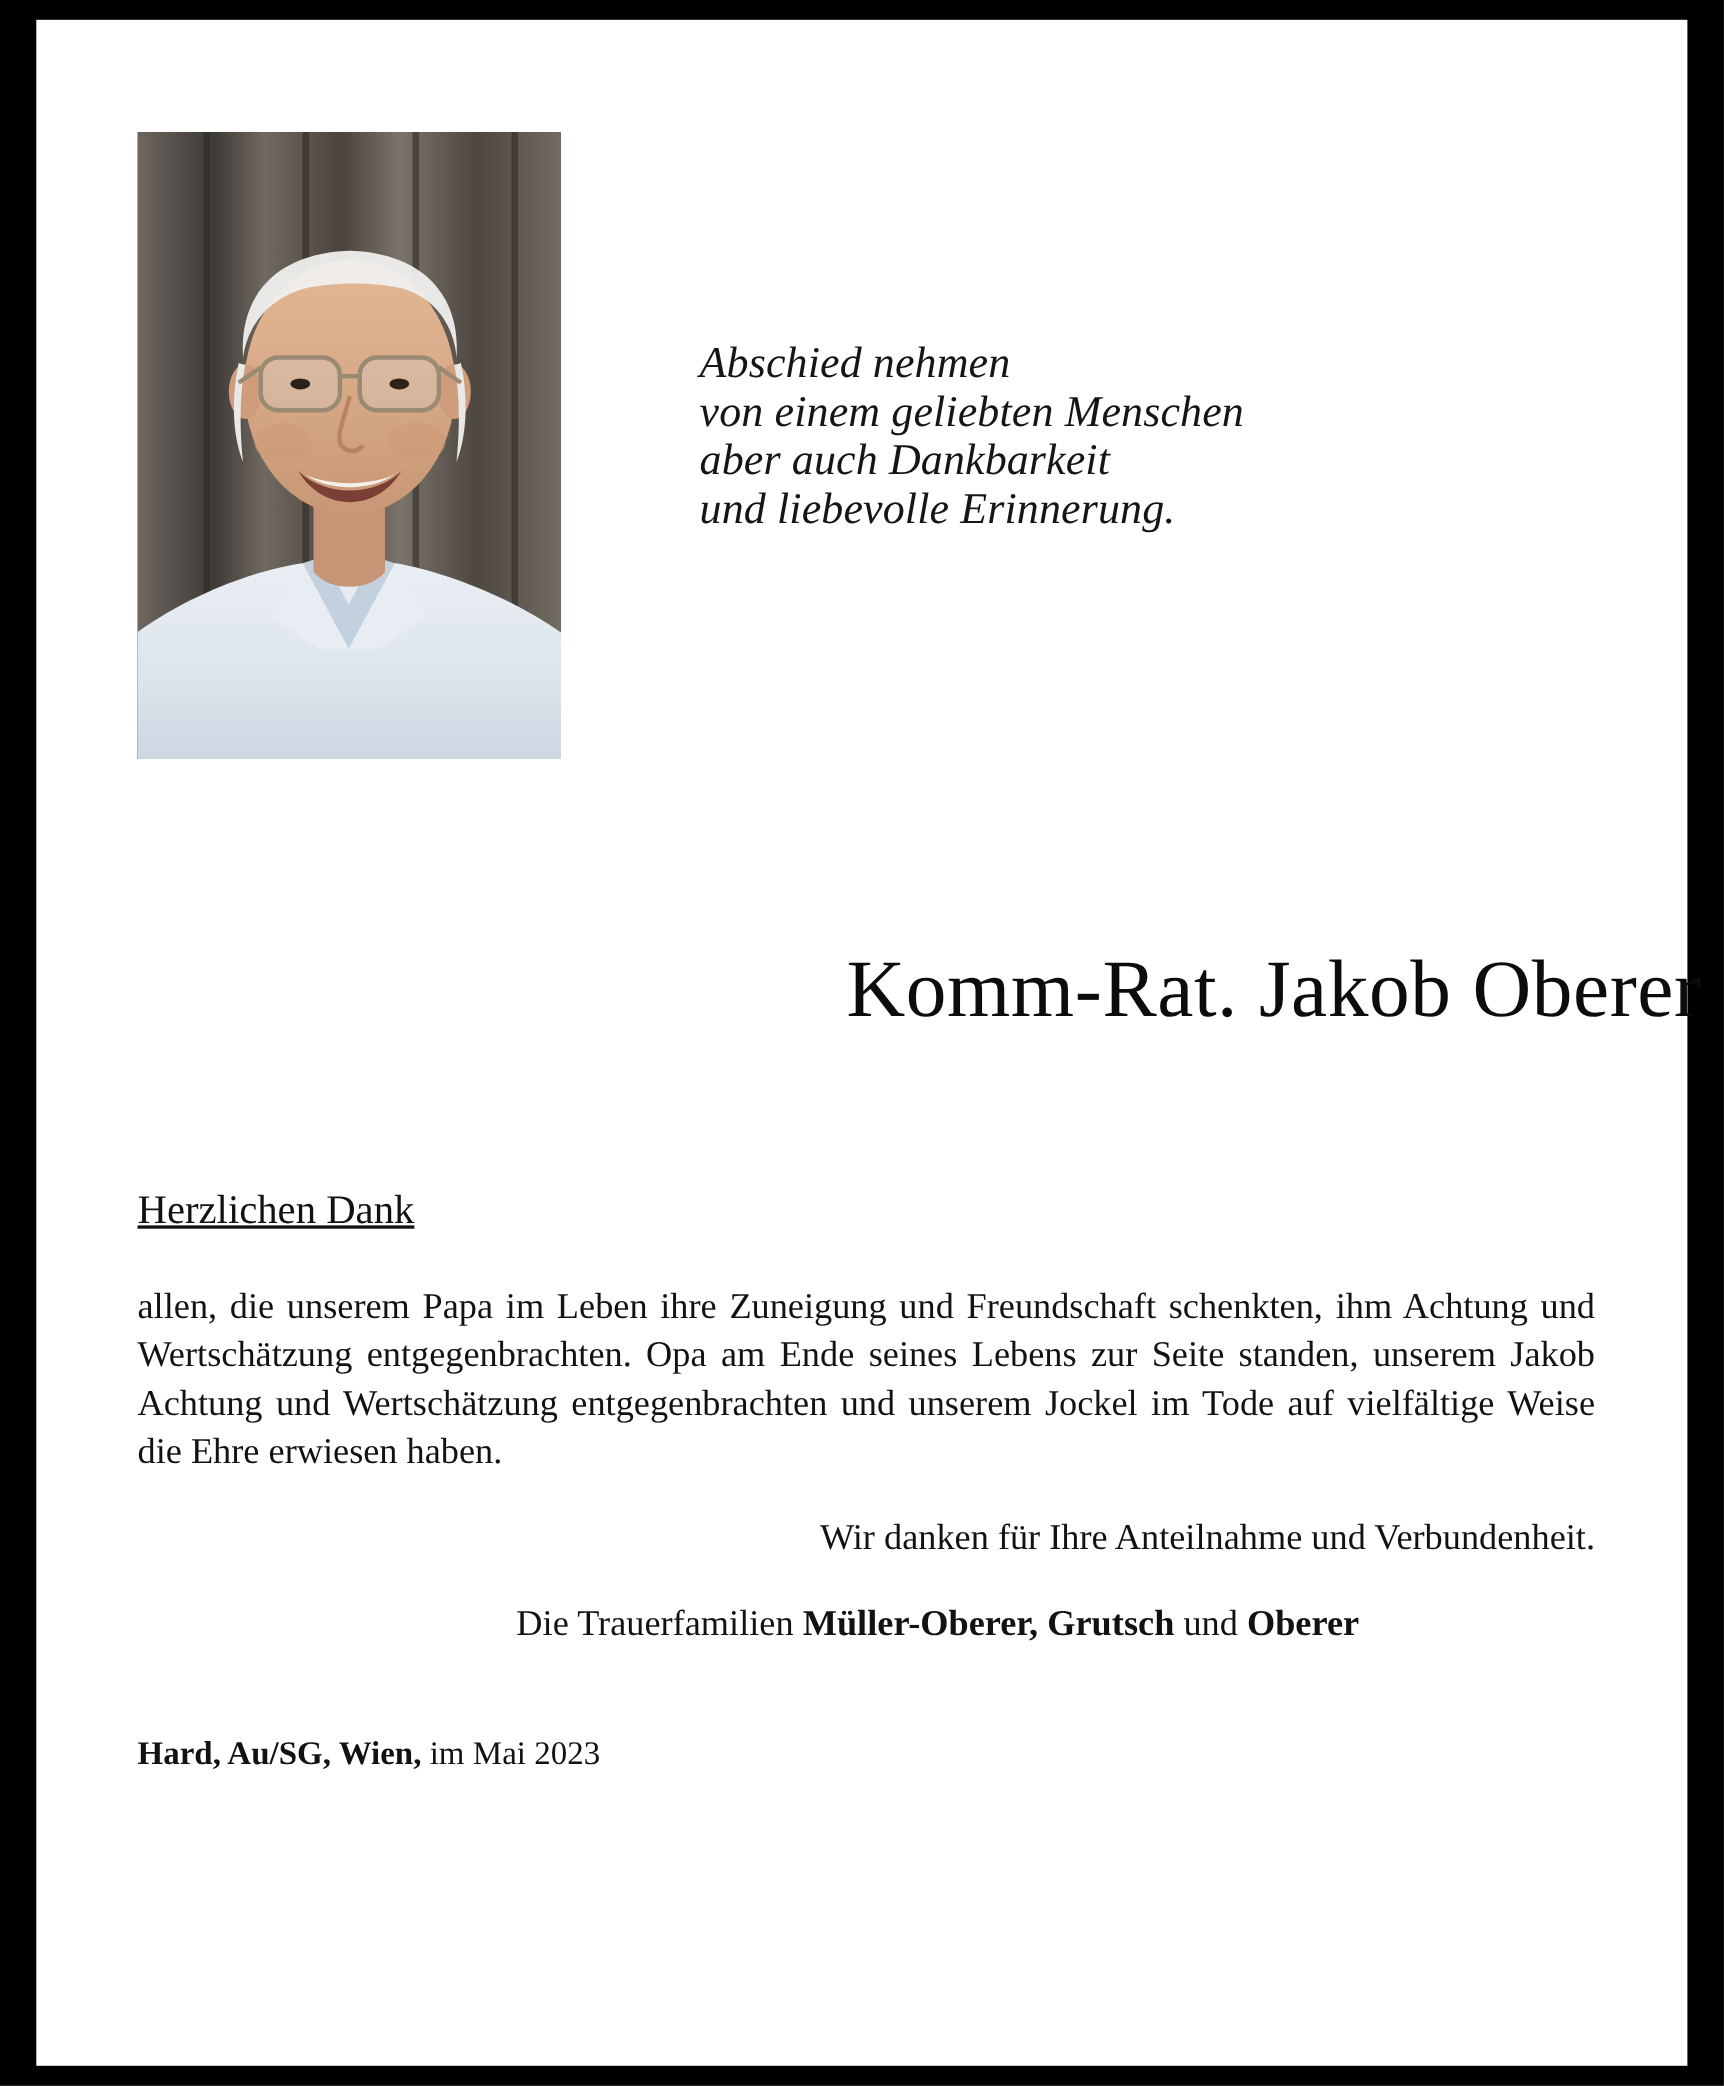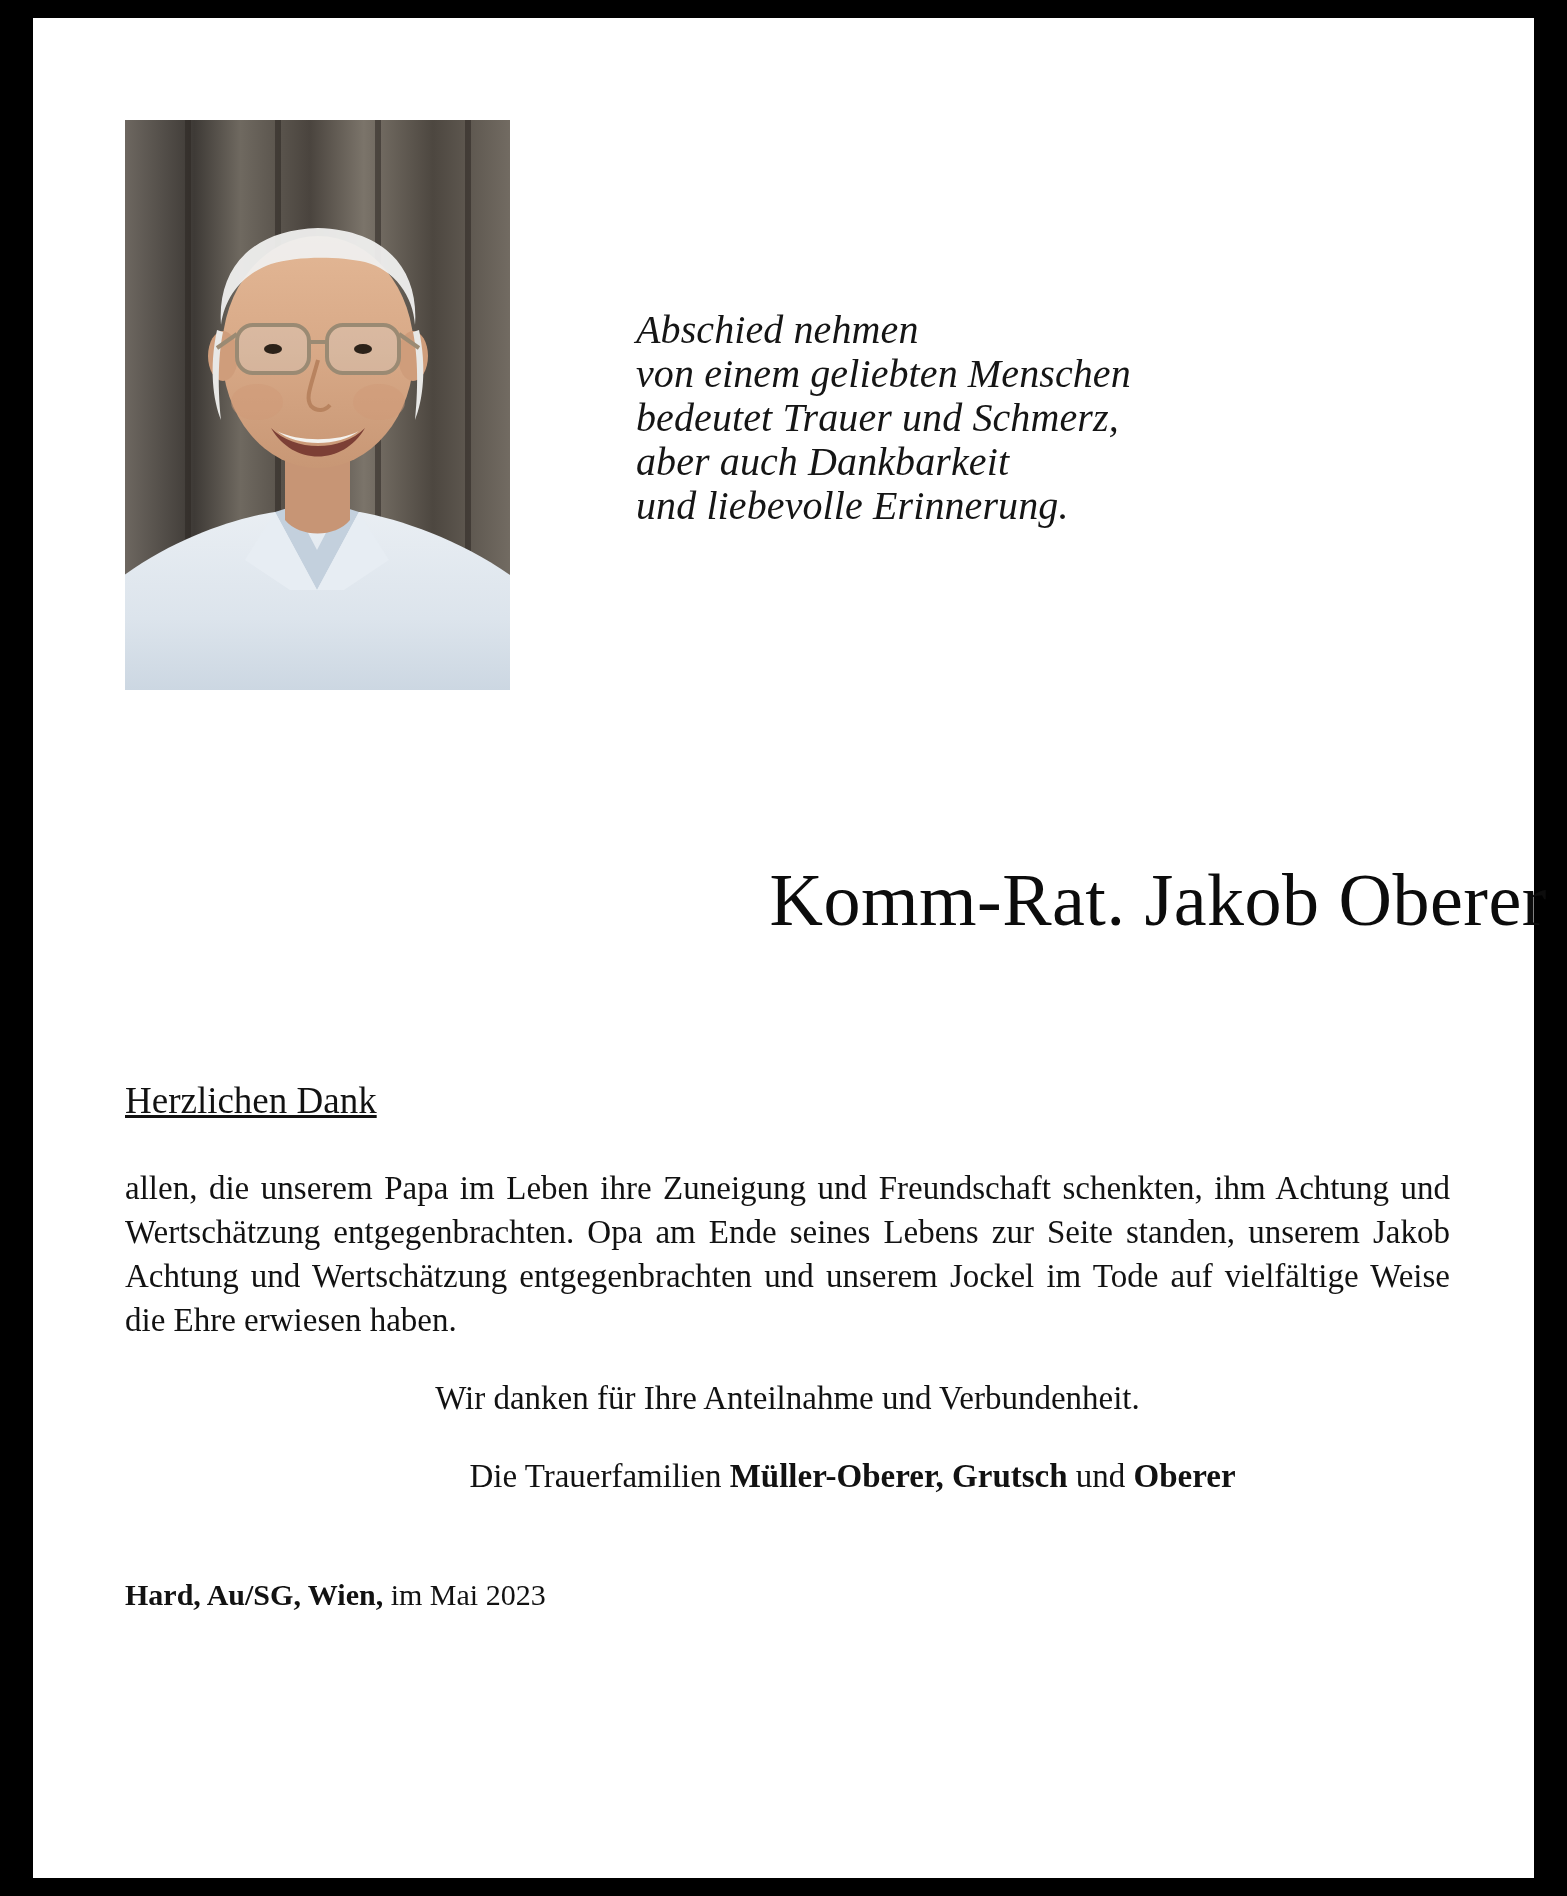--- a/index.html
+++ b/index.html
@@ -117,21 +117,21 @@
   }
 
   .paragraph {
     font-size: 33px;
     line-height: 44px;
     color: #121212;
     text-align: justify;
     margin: 0 0 34px 0;
   }
   .paragraph.no-justify {
-    text-align: center;
+    text-align: right;
   }
 
   .families {
     font-size: 33px;
     line-height: 44px;
     color: #121212;
     text-align: center;
     padding-left: 130px;
   }
   .families b { font-weight: bold; }
@@ -216,21 +216,20 @@
           <path d="M152 311 C 172 327 214 327 234 311 C 214 322 172 322 152 311 Z" fill="#f4f2ee"></path>
 
           <ellipse cx="132" cy="282" rx="26" ry="18" fill="#cf9a78" opacity="0.5"></ellipse>
           <ellipse cx="254" cy="282" rx="26" ry="18" fill="#cf9a78" opacity="0.5"></ellipse>
         </svg>
       </div>
 
       <div class="verse">
         <div>Abschied nehmen</div>
         <div>von einem geliebten Menschen</div>
-        <div>bedeutet Trauer und Schmerz,</div>
         <div>aber auch Dankbarkeit</div>
         <div>und liebevolle Erinnerung.</div>
       </div>
     </div>
 
     <div class="name-block">
       <h1 class="deceased-name">Komm-Rat. Jakob Oberer</h1>
     </div>
 
     <div class="body-block">

